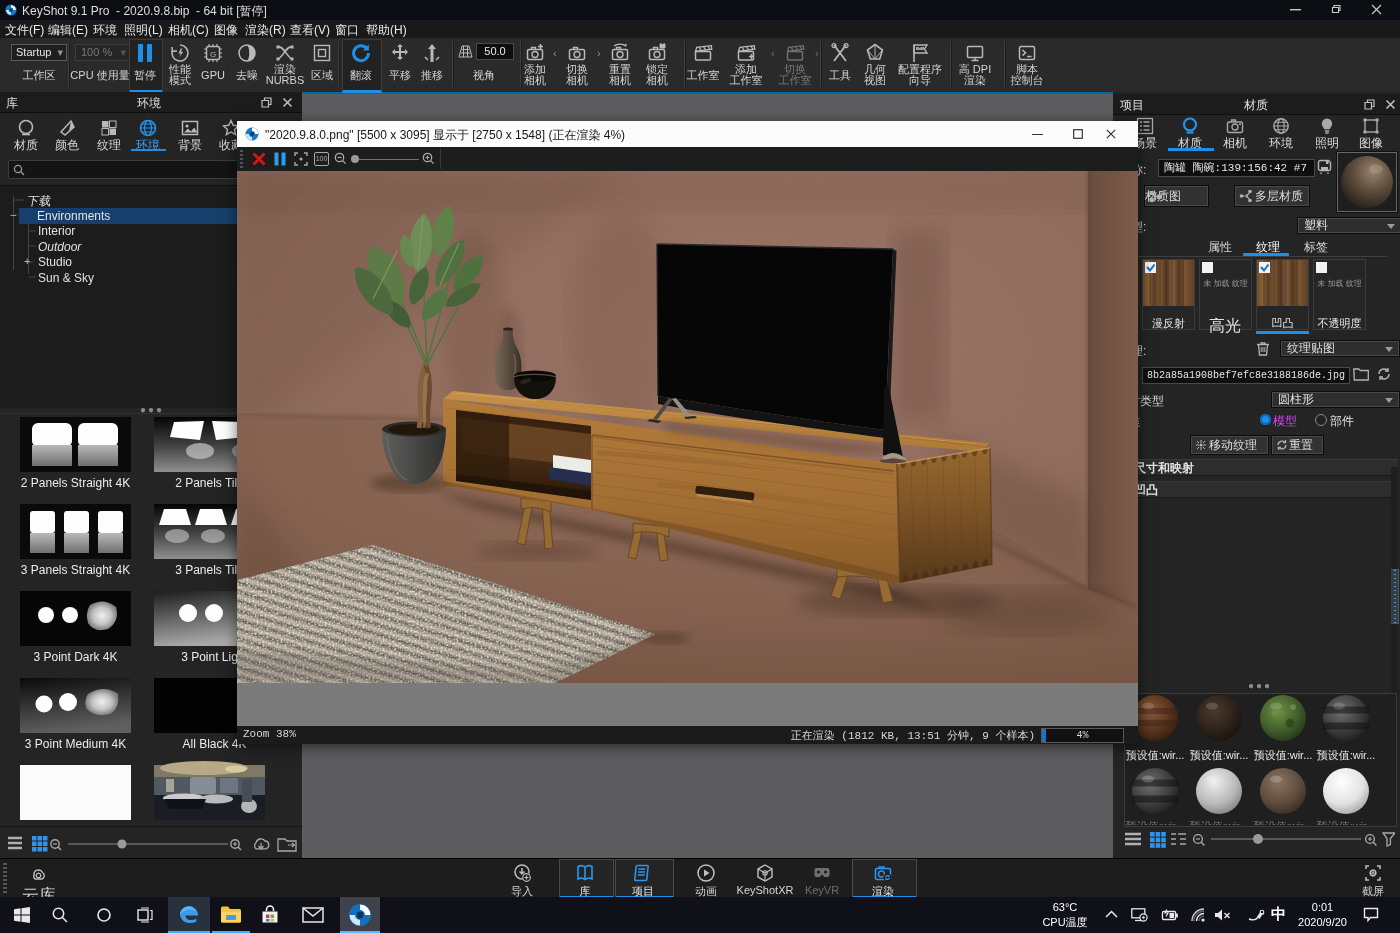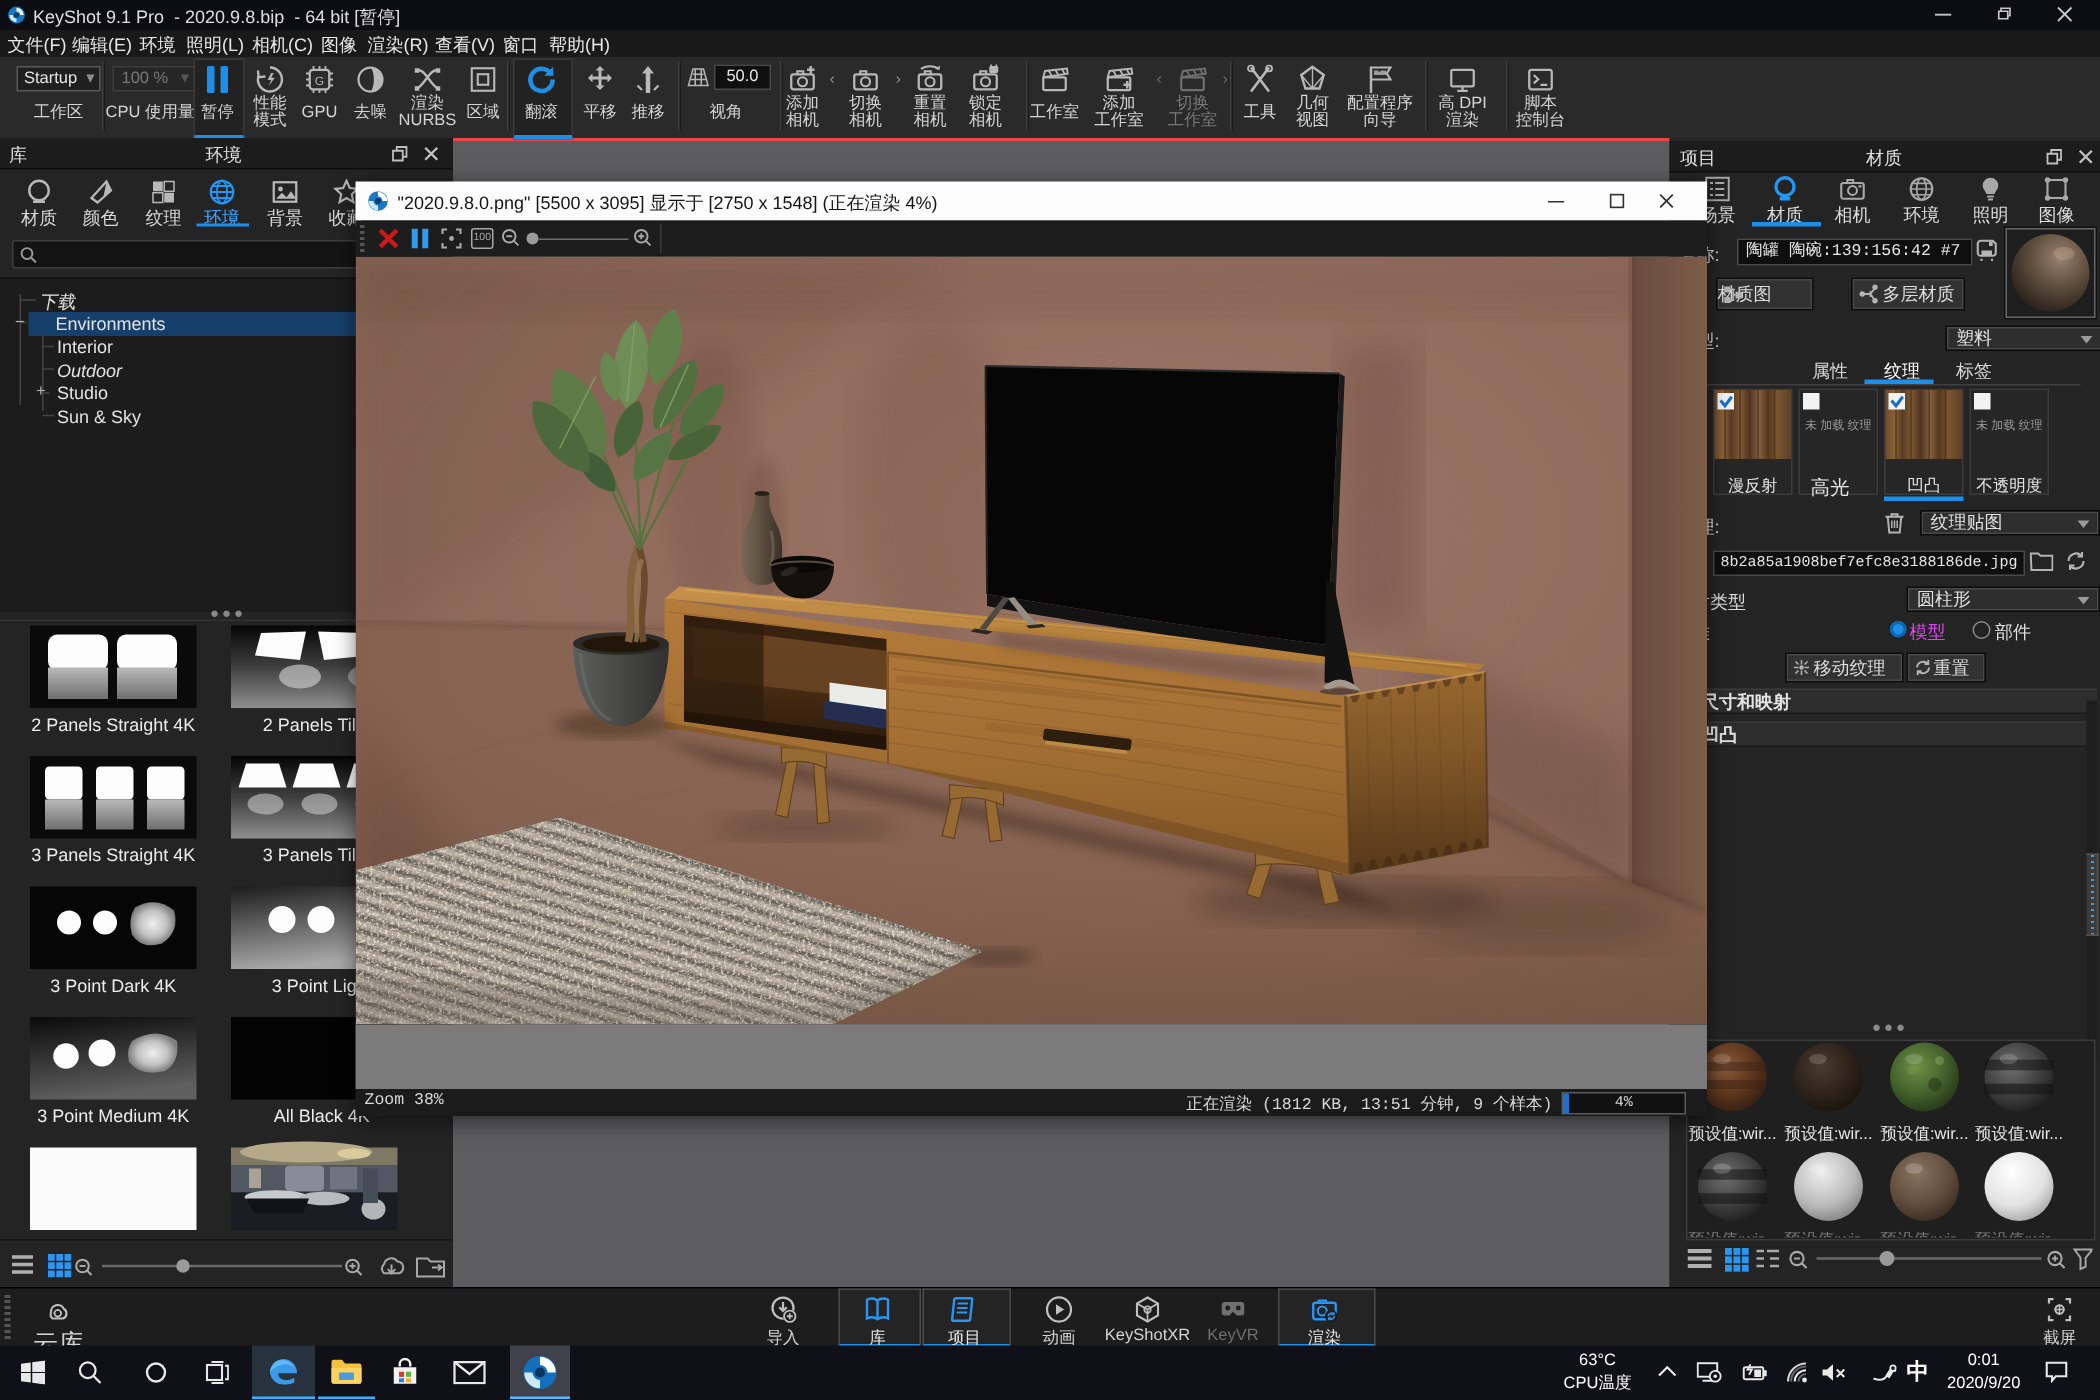--- a/index.html
+++ b/index.html
@@ -1,20 +1,20 @@
 <!DOCTYPE html>
 <html><head><meta charset="utf-8"><style>
 html,body{margin:0;padding:0;background:#000;}
 #app{position:relative;width:1400px;height:933px;overflow:hidden;background:#2a2a2a;font-family:"Liberation Sans",sans-serif;-webkit-font-smoothing:antialiased;}
 .ab{position:absolute;}
 .ic{display:block;}
 #titlebar{left:0;top:0;width:1400px;height:20px;background:#0c0c13;color:#dfdfdf;font-size:12px;}
 #menubar{left:0;top:20px;width:1400px;height:18px;background:#191919;color:#e8e8e8;font-size:12px;}
 .mi{position:absolute;top:2px;}
-#toolbar{left:0;top:38px;width:1328px;height:54px;background:#2a2a2a;border-bottom:2px solid #ef4444;}
+#toolbar{left:0;top:38px;width:1328px;height:54px;background:#2a2a2a;border-bottom:2px solid #0369a1;}
 .tbl{position:absolute;color:#d4d4d4;font-size:11px;text-align:center;line-height:11px;white-space:pre;}
 .tsep{position:absolute;top:3px;height:46px;width:1px;background:#3e3e3e;border-right:1px solid #1c1c1c;}
 .tbtn{position:absolute;top:1px;height:50px;background:#222;border:1px solid #3a3a3a;border-bottom:3px solid #1e8fe8;}
 .gray{color:#787878!important;}
 #leftpanel{left:0;top:92px;width:302px;height:766px;background:#242424;overflow:hidden;}
 #viewport{left:302px;top:94px;width:811px;height:764px;background:#5d5d5f;}
 #rightpanel{left:1113px;top:92px;width:287px;height:766px;background:#242424;overflow:hidden;}
 #bottombar{left:0;top:858px;width:1400px;height:39px;background:#1d1d1d;border-top:1px solid #000;}
 #taskbar{left:0;top:897px;width:1400px;height:36px;background:#101019;}
 .ph{background:#1c1c1c;border-bottom:1px solid #0e0e0e;color:#e0e0e0;font-size:12px;height:20px;}
@@ -544,21 +544,21 @@
 <path d="M122 1v46" stroke="#3a2514" stroke-width="1.2" opacity=".5"></path>
 <path d="M132 1v46" stroke="#3a2514" stroke-width="1.2" opacity=".5"></path>
 <path d="M144 1v46" stroke="#3a2514" stroke-width="1.2" opacity=".5"></path>
 <path d="M155 1v46" stroke="#3a2514" stroke-width="1.2" opacity=".5"></path>
 <rect x="117" y="3" width="11" height="11" fill="#f2f2f2"></rect>
 <path d="M119 8l3 3.5 4.5-6" fill="none" stroke="#1470d0" stroke-width="2"></path>
 <rect x="171.5" y="0.5" width="52" height="70" fill="#262626" stroke="#3c3c3c"></rect>
 <rect x="174" y="3" width="11" height="11" fill="#f2f2f2"></rect>
 </svg>
 <div class="ab" style="left:29px;top:224px;width:53px;text-align:center;color:#e4e4e4;font-size:11px">漫反射</div>
-<div class="ab" style="left:86px;top:224px;width:42px;text-align:center;color:#e4e4e4;font-size:13px">高光</div>
+<div class="ab" style="left:86px;top:224px;width:42px;text-align:right;color:#e4e4e4;font-size:16px">高光</div>
 <div class="ab" style="left:143px;top:224px;width:53px;text-align:center;color:#e4e4e4;font-size:11px">凹凸</div>
 <div class="ab" style="left:200px;top:224px;width:53px;text-align:center;color:#e4e4e4;font-size:11px">不透明度</div>
 <div class="ab" style="left:86px;top:186px;width:53px;text-align:center;color:#9a9a9a;font-size:8px">未 加载 纹理</div>
 <div class="ab" style="left:200px;top:186px;width:53px;text-align:center;color:#9a9a9a;font-size:8px">未 加载 纹理</div>
 <div class="ab" style="left:143px;top:239px;width:53px;height:2.5px;background:#1e8fe8"></div>
 <div class="ab" style="left:6px;top:251px;color:#dcdcdc;font-size:12px">纹理:</div>
 <svg class="ab ic" style="left:143px;top:249px" width="14" height="15" viewBox="0 0 14 15">
         <path d="M1 3.5h12M5 3.5V1.8h4v1.7M2.5 3.5l1 10.5h7l1-10.5" fill="none" stroke="#b4b4b4" stroke-width="1.3"></path>
         <path d="M5.2 6v5M7 6v5M8.8 6v5" stroke="#b4b4b4" stroke-width="1"></path>
       </svg>

